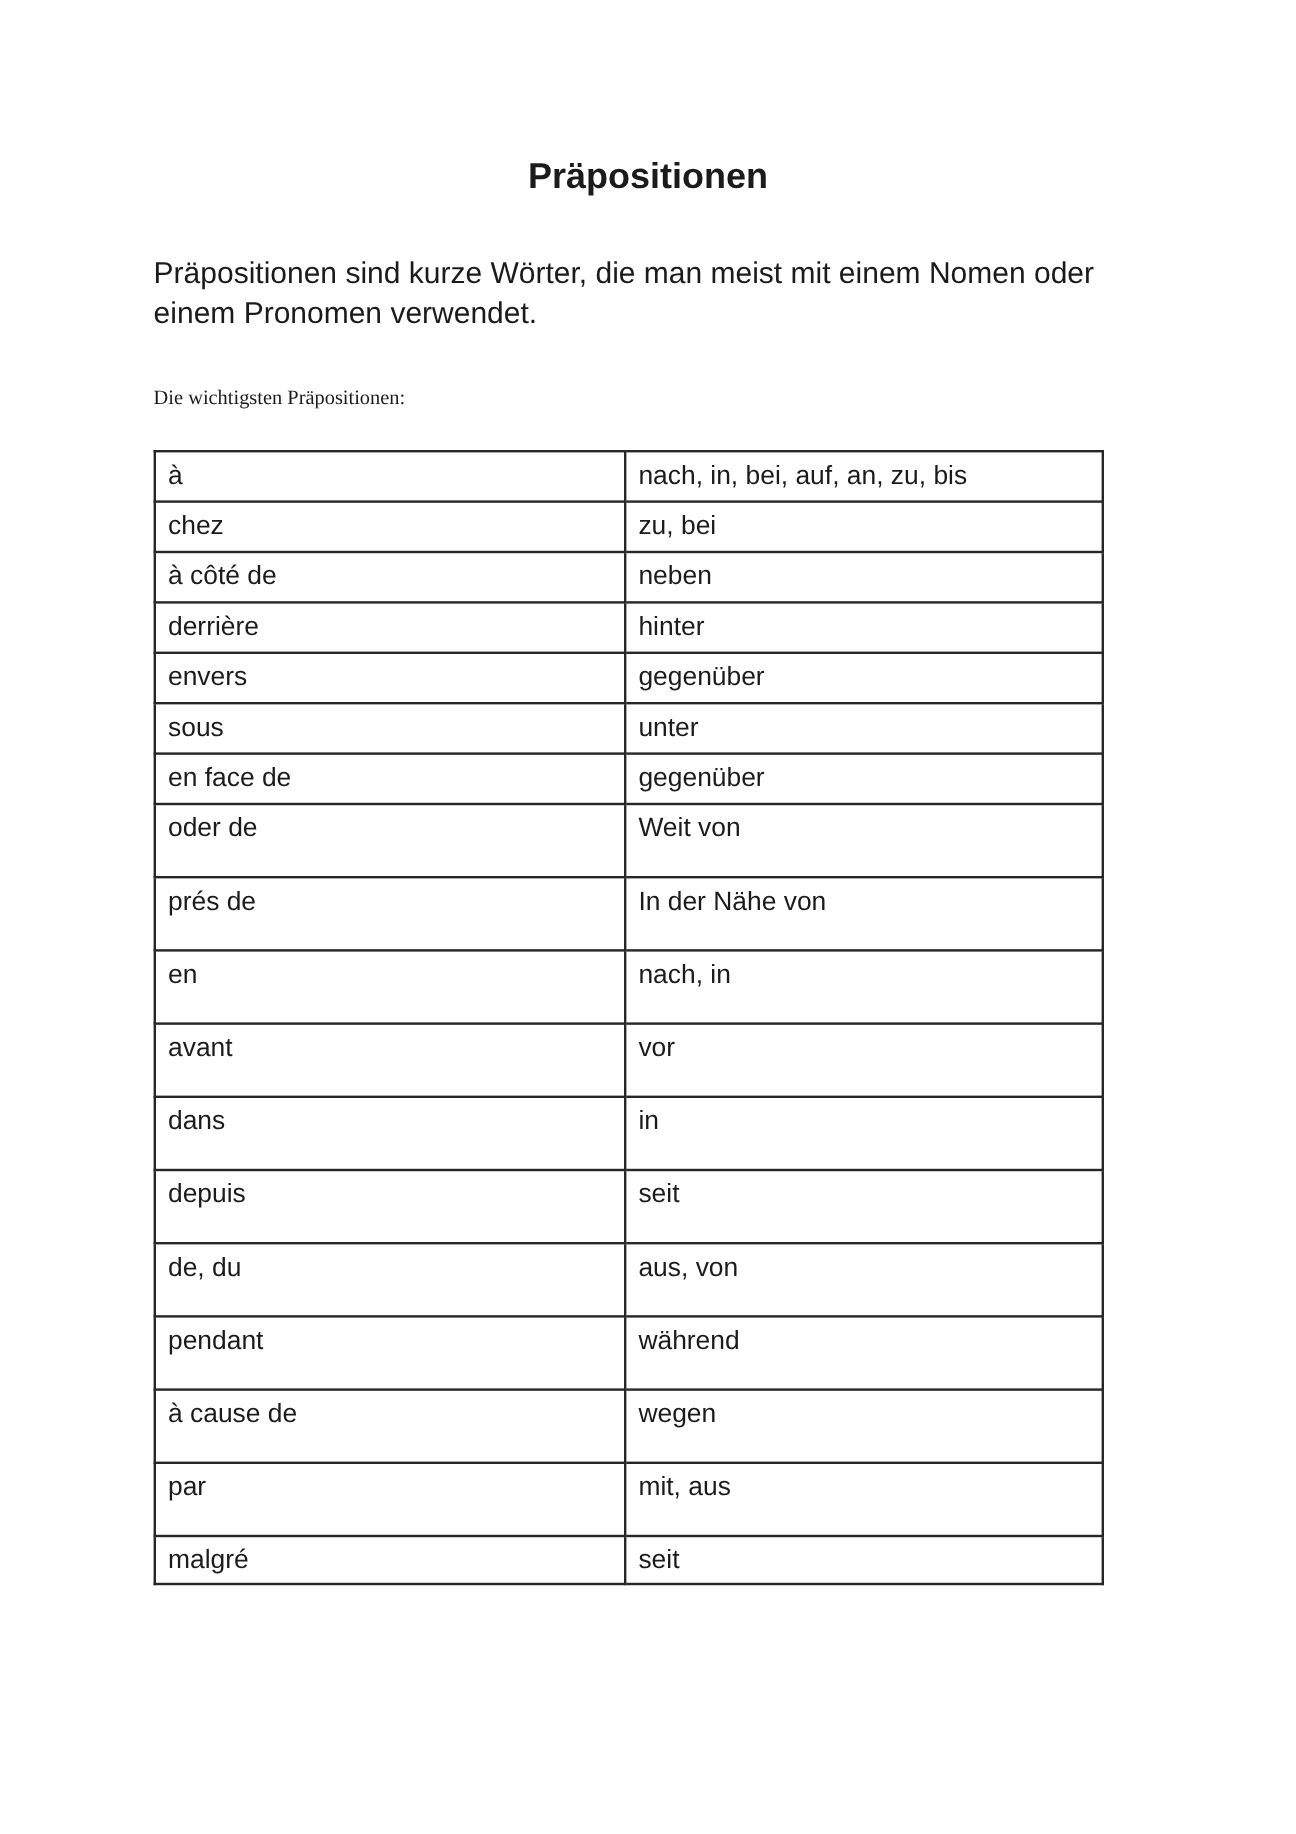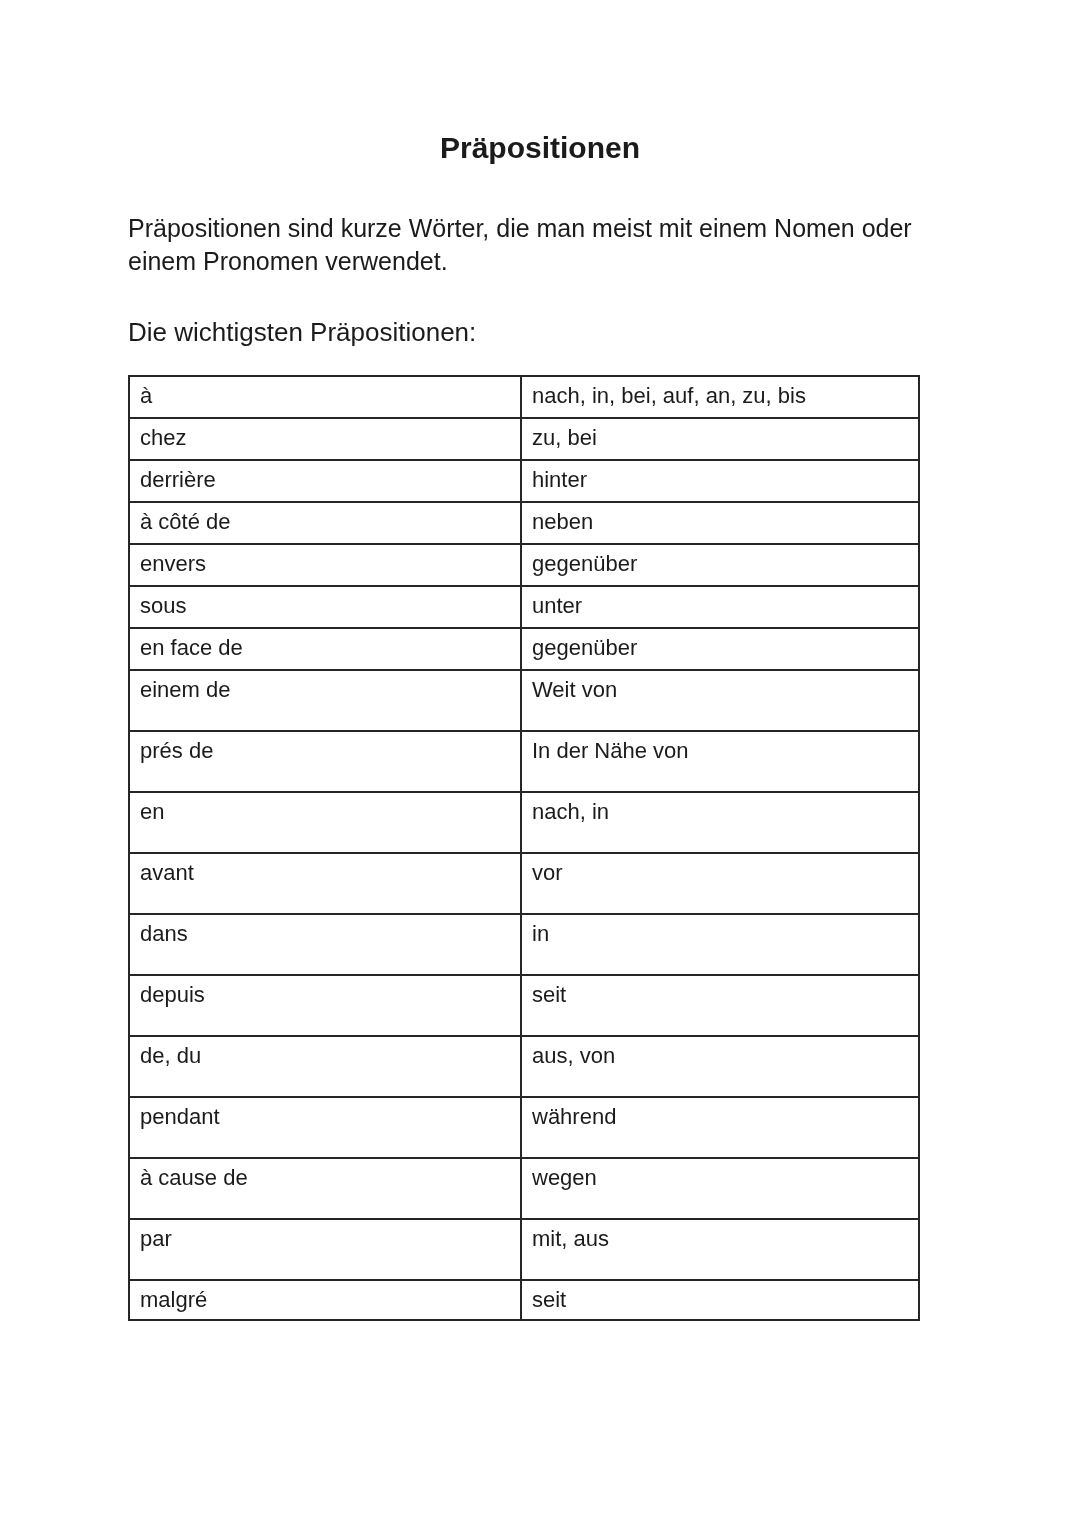--- a/index.html
+++ b/index.html
@@ -30,22 +30,23 @@
     color: #1b1b1b;
   }
   .intro {
     margin: 46px 0 0 128px;
     max-width: 838px;
     font-size: 25px;
     line-height: 33px;
   }
   .subheading {
     margin: 40px 0 0 128px;
-    font-size: 26px;
+    font-size: 17px;
     line-height: 28px;
+    font-family: Liberation Serif, serif;
   }
   table.prep-table {
     margin: 29px 0 0 128px;
     border-collapse: collapse;
     table-layout: fixed;
     width: 790px;
   }
   table.prep-table td {
     border: 2px solid #262626;
     vertical-align: top;
@@ -79,41 +80,41 @@
     <tbody>
         <tr class="row-short">
           <td>à</td>
           <td>nach, in, bei, auf, an, zu, bis</td>
         </tr>
         <tr class="row-short">
           <td>chez</td>
           <td>zu, bei</td>
         </tr>
         <tr class="row-short">
+          <td>à côté de</td>
+          <td>neben</td>
+        </tr>
+        <tr class="row-short">
           <td>derrière</td>
           <td>hinter</td>
-        </tr>
-        <tr class="row-short">
-          <td>à côté de</td>
-          <td>neben</td>
         </tr>
         <tr class="row-short">
           <td>envers</td>
           <td>gegenüber</td>
         </tr>
         <tr class="row-short">
           <td>sous</td>
           <td>unter</td>
         </tr>
         <tr class="row-short">
           <td>en face de</td>
           <td>gegenüber</td>
         </tr>
         <tr class="row-tall">
-          <td>einem de</td>
+          <td>oder de</td>
           <td>Weit von</td>
         </tr>
         <tr class="row-tall">
           <td>prés de</td>
           <td>In der Nähe von</td>
         </tr>
         <tr class="row-tall">
           <td>en</td>
           <td>nach, in</td>
         </tr>

